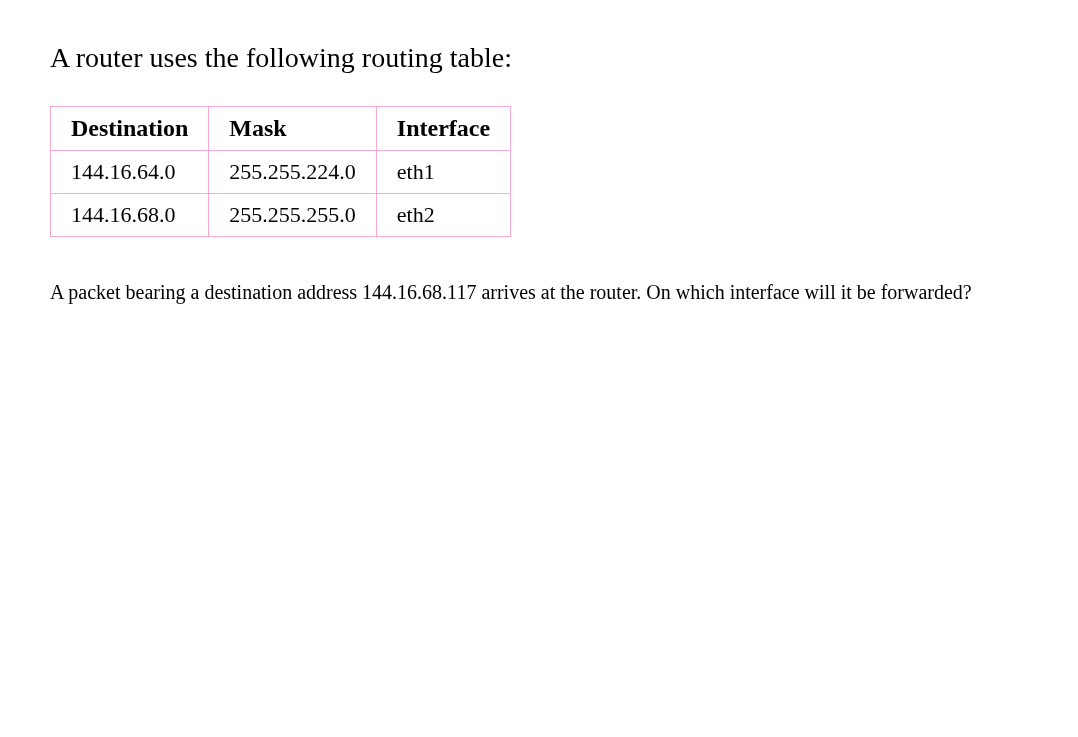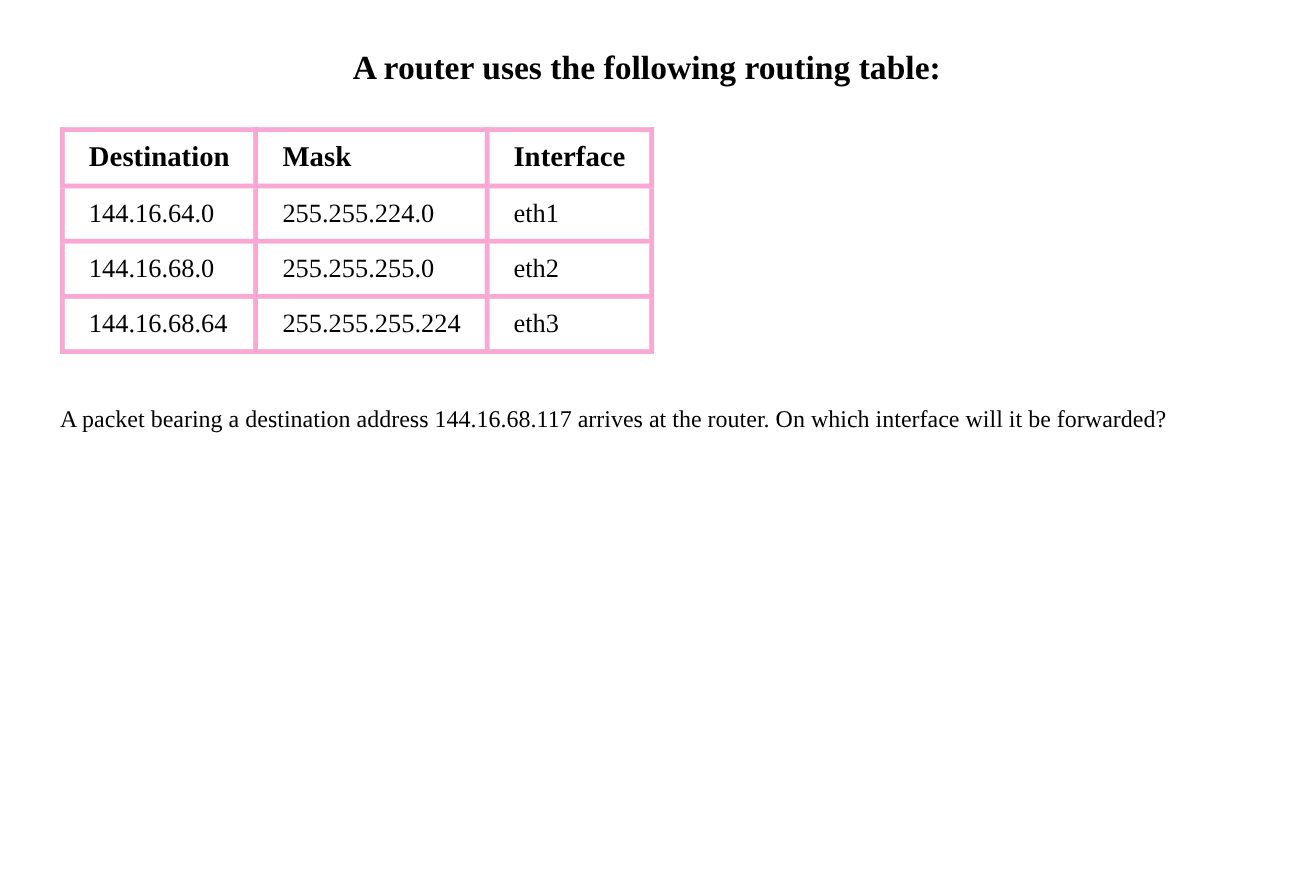--- a/index.html
+++ b/index.html
@@ -13,37 +13,36 @@
       font-family: Georgia, 'Times New Roman', serif;
       font-size: 22px;
       color: #000000;
       width: 1078px;
       min-height: 737px;
       padding: 40px 50px;
     }
 
     .page-title {
       font-size: 28px;
-      font-weight: bold;
+      font-weight: normal;
       margin-bottom: 30px;
       line-height: 1.3;
-      text-align: center;
     }
 
     .table-container {
       margin-bottom: 40px;
     }
 
     table {
       border-collapse: collapse;
       font-size: 22px;
     }
 
     table th, table td {
-      border: 4px solid #f9a8d4;
+      border: 1px solid #f9a8d4;
       padding: 8px 20px;
       text-align: left;
       white-space: nowrap;
     }
 
     table th {
       font-weight: bold;
       font-size: 24px;
     }
 
@@ -71,22 +70,17 @@
         <tr>
           <td>144.16.64.0</td>
           <td>255.255.224.0</td>
           <td>eth1</td>
         </tr>
         <tr>
           <td>144.16.68.0</td>
           <td>255.255.255.0</td>
           <td>eth2</td>
         </tr>
-        <tr>
-          <td>144.16.68.64</td>
-          <td>255.255.255.224</td>
-          <td>eth3</td>
-        </tr>
       </tbody>
   </table>
 </div>
 
 <div class="body-text">A packet bearing a destination address 144.16.68.117 arrives at the router. On which interface will it be forwarded?</div>
 
 </body></html>

